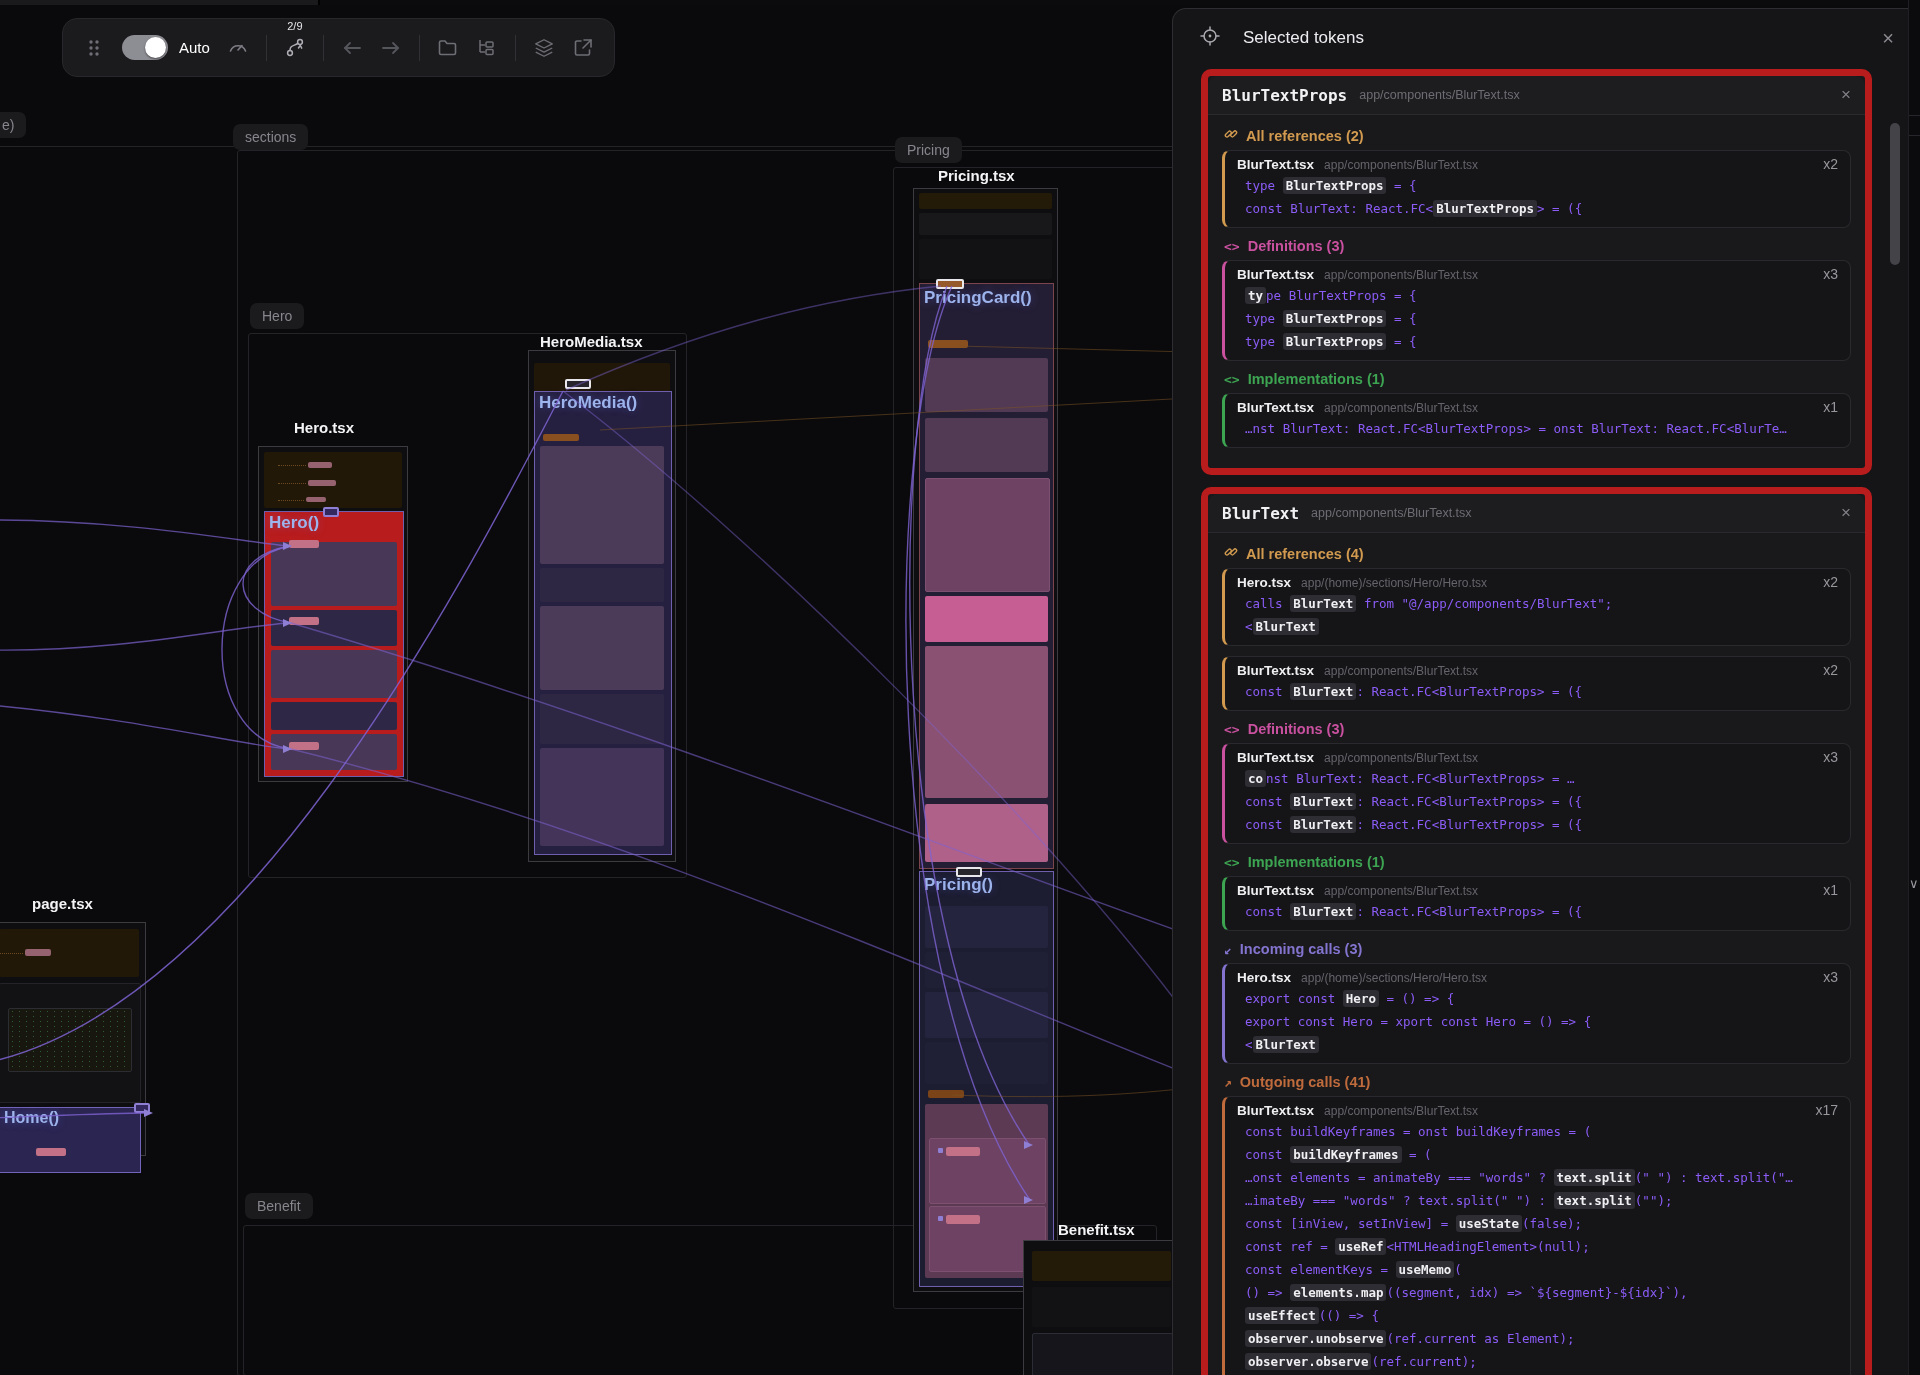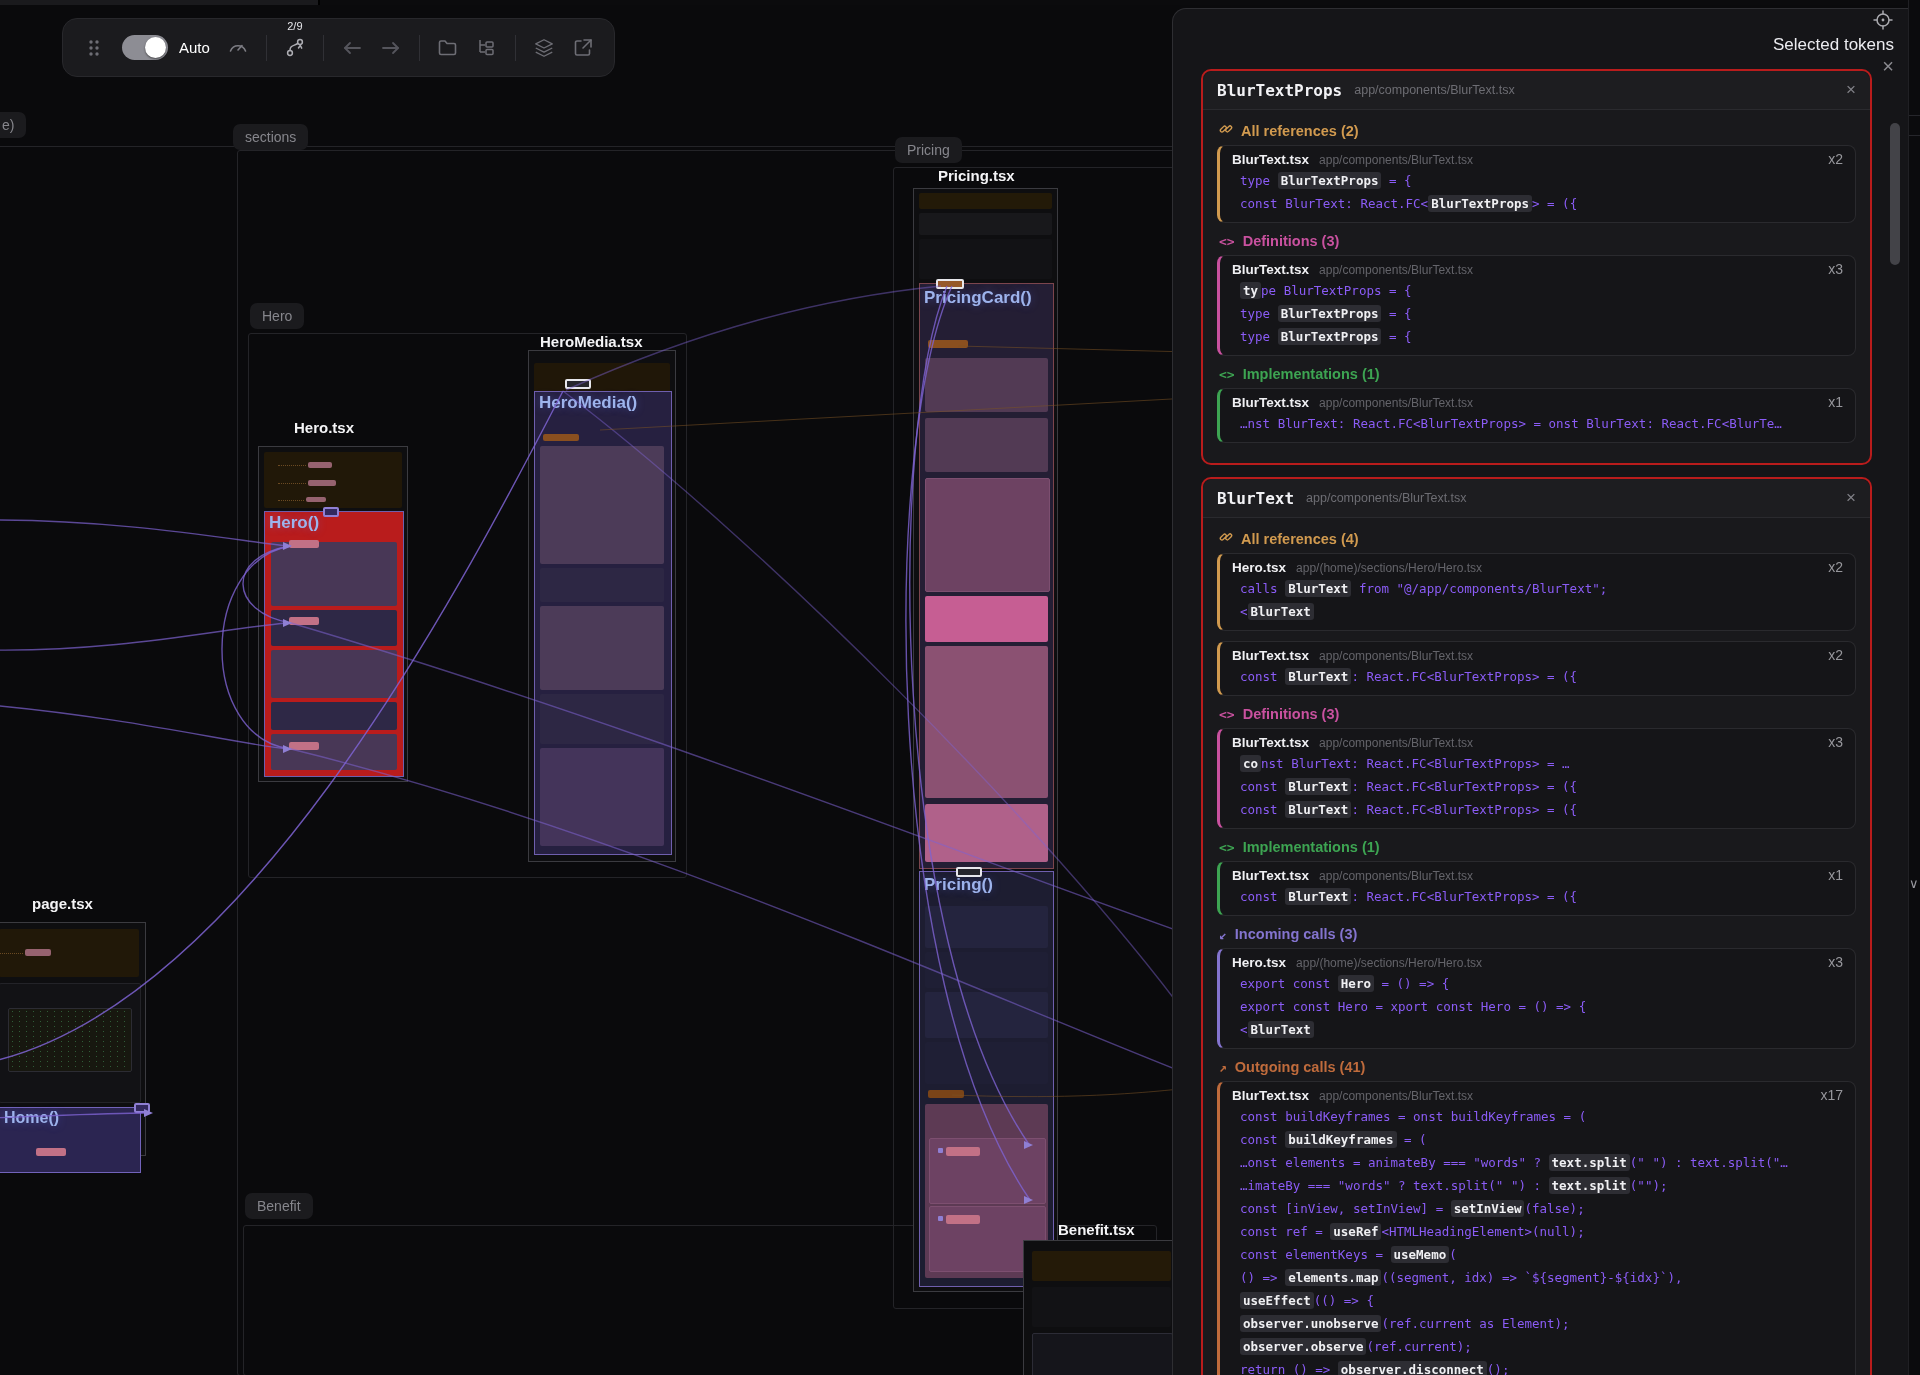--- a/index.html
+++ b/index.html
@@ -37,25 +37,25 @@
   .pill.orange{background:#8a4f1f}
   .dotlead{position:absolute;border-top:1px dotted #6b4a22;z-index:2}
   .tag{position:absolute;height:6px;width:22px;border:2px solid #e7e7ec;border-radius:2px;background:#26262c;z-index:6}
   .dots-green{background-image:radial-gradient(#2f5c38 0.8px, transparent 0.9px);background-size:7px 5px}
   .pdot{position:absolute;width:5px;height:5px;border-radius:1px;background:#8f7fd4;z-index:3}
   #wires{position:absolute;left:0;top:0;z-index:5;pointer-events:none}
 
   
   .panel{position:absolute;left:1172px;top:8px;right:0;bottom:0;background:#151518;
     border-left:1px solid #2e2e32;border-top:1px solid #2e2e32;border-radius:14px 0 0 0;z-index:10;overflow:hidden}
-  .panel-head{height:58px;display:flex;align-items:flex-end;padding:0 26px;flex-direction:column;}
+  .panel-head{height:58px;display:flex;align-items:center;padding:0 26px;}
   .panel-title{color:#ececf0;font-size:17px;margin-left:22px;flex:1}
   .phclose{color:#8b8b91;font-size:20px;cursor:default}
   .cards{height:calc(100% - 58px);overflow:hidden;padding:2px 48px 0 28px}
-  .card{background:#19191c;border:2px solid #b91c1c;border-radius:10px;margin-bottom:12px}
+  .card{background:#19191c;border:7px solid #b91c1c;border-radius:10px;margin-bottom:12px}
   .card-head{display:flex;align-items:center;padding:9px 14px;border-bottom:1px solid #2a2a2e;background:#1d1d20;border-radius:10px 10px 0 0}
   .tok{font-family:"DejaVu Sans Mono", monospace;font-weight:bold;color:#f2f2f5;font-size:16px}
   .tokpath{color:#6d6d73;font-size:12.5px;margin-left:12px;flex:1;white-space:nowrap;overflow:hidden}
   .cclose{color:#808087;font-size:17px}
   .card-body{padding:4px 14px 10px 14px}
   .sec-head{display:flex;align-items:center;gap:8px;font-size:14.5px;font-weight:bold;margin:8px 0 6px 2px}
   .sec-glyph{font-family:"DejaVu Sans Mono", monospace;font-size:13px;font-weight:bold}
   .group{background:#151518;border:1px solid #2a2a2e;border-left-width:3px;border-left-style:solid;border-radius:8px;
     padding:5px 12px 7px 12px;margin:0 0 10px 0}
   .group-head{display:flex;align-items:baseline;margin-bottom:2px}
@@ -458,21 +458,21 @@
             <div class="group" style="border-left-color: rgb(191, 107, 60);">
               <div class="group-head">
                 <span class="gfile">BlurText.tsx</span>
                 <span class="gpath">app/components/BlurText.tsx</span>
                 <span class="gcount">x17</span>
               </div>
               <div class="code-line"><span class="dim">const buildKeyframes = onst buildKeyframes = (</span></div>
               <div class="code-line"><span class="dim">const </span><span class="hl">buildKeyframes</span><span class="dim"> = (</span></div>
               <div class="code-line"><span class="dim">…onst elements = animateBy === "words" ? </span><span class="hl">text.split</span><span class="dim">(" ") : text.split("…</span></div>
               <div class="code-line"><span class="dim">…imateBy === "words" ? text.split(" ") : </span><span class="hl">text.split</span><span class="dim">("");</span></div>
-              <div class="code-line"><span class="dim">const [inView, setInView] = </span><span class="hl">setInView</span><span class="dim">(false);</span></div>
+              <div class="code-line"><span class="dim">const [inView, setInView] = </span><span class="hl">useState</span><span class="dim">(false);</span></div>
               <div class="code-line"><span class="dim">const ref = </span><span class="hl">useRef</span><span class="dim">&lt;HTMLHeadingElement&gt;(null);</span></div>
               <div class="code-line"><span class="dim">const elementKeys = </span><span class="hl">useMemo</span><span class="dim">(</span></div>
               <div class="code-line"><span class="dim">() =&gt; </span><span class="hl">elements.map</span><span class="dim">((segment, idx) =&gt; `${segment}-${idx}`),</span></div>
               <div class="code-line"><span class="hl">useEffect</span><span class="dim">(() =&gt; {</span></div>
               <div class="code-line"><span class="hl">observer.unobserve</span><span class="dim">(ref.current as Element);</span></div>
               <div class="code-line"><span class="hl">observer.observe</span><span class="dim">(ref.current);</span></div>
               <div class="code-line"><span class="dim">return () =&gt; </span><span class="hl">observer.disconnect</span><span class="dim">();</span></div>
             </div>
           </div>
         </div>

